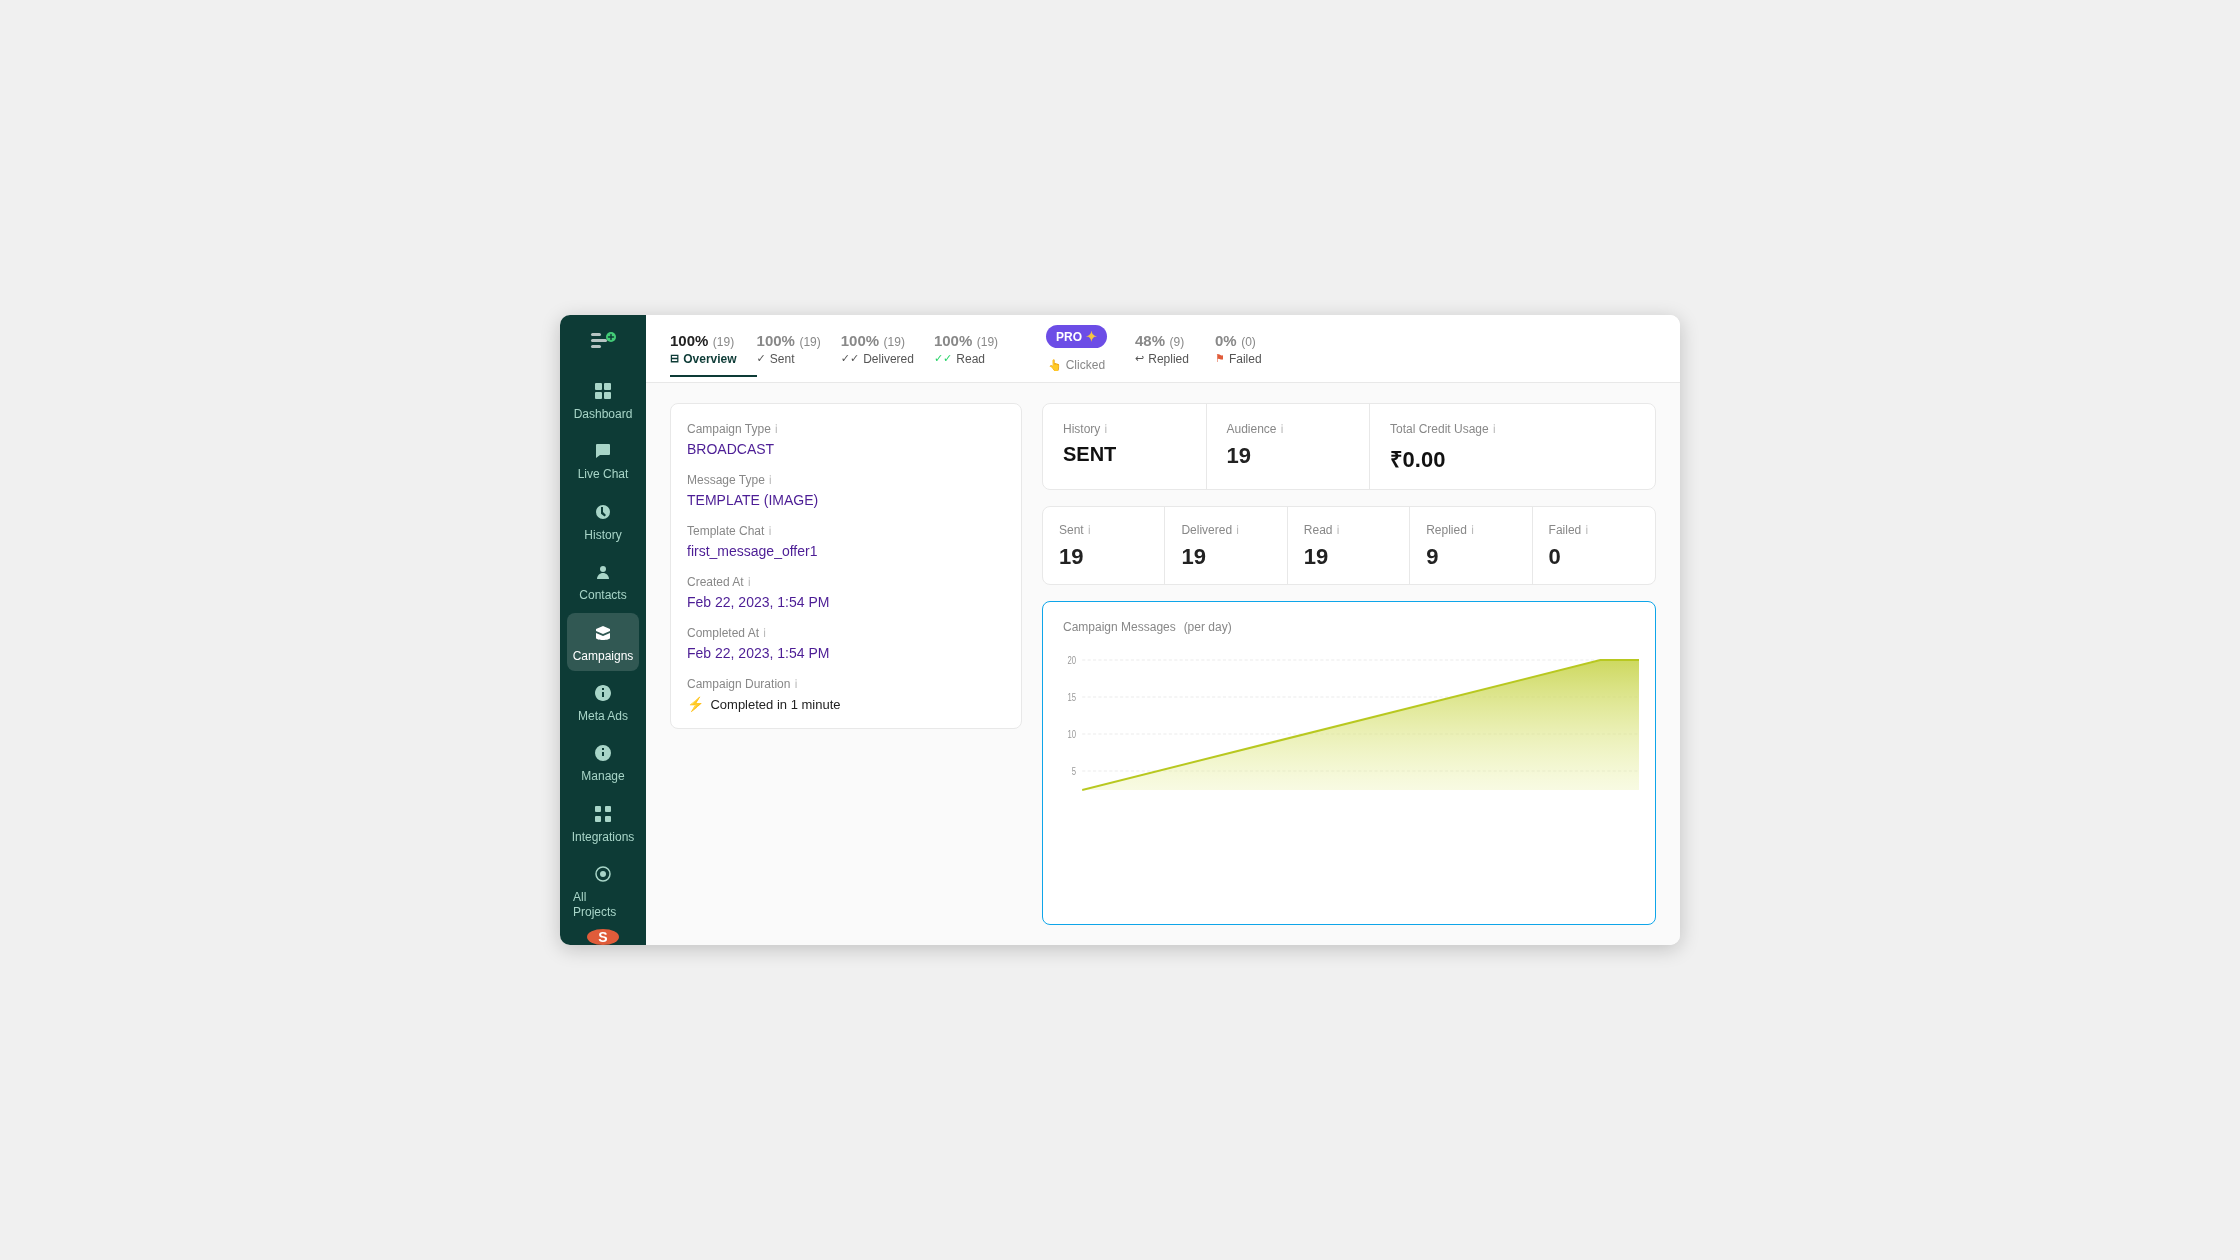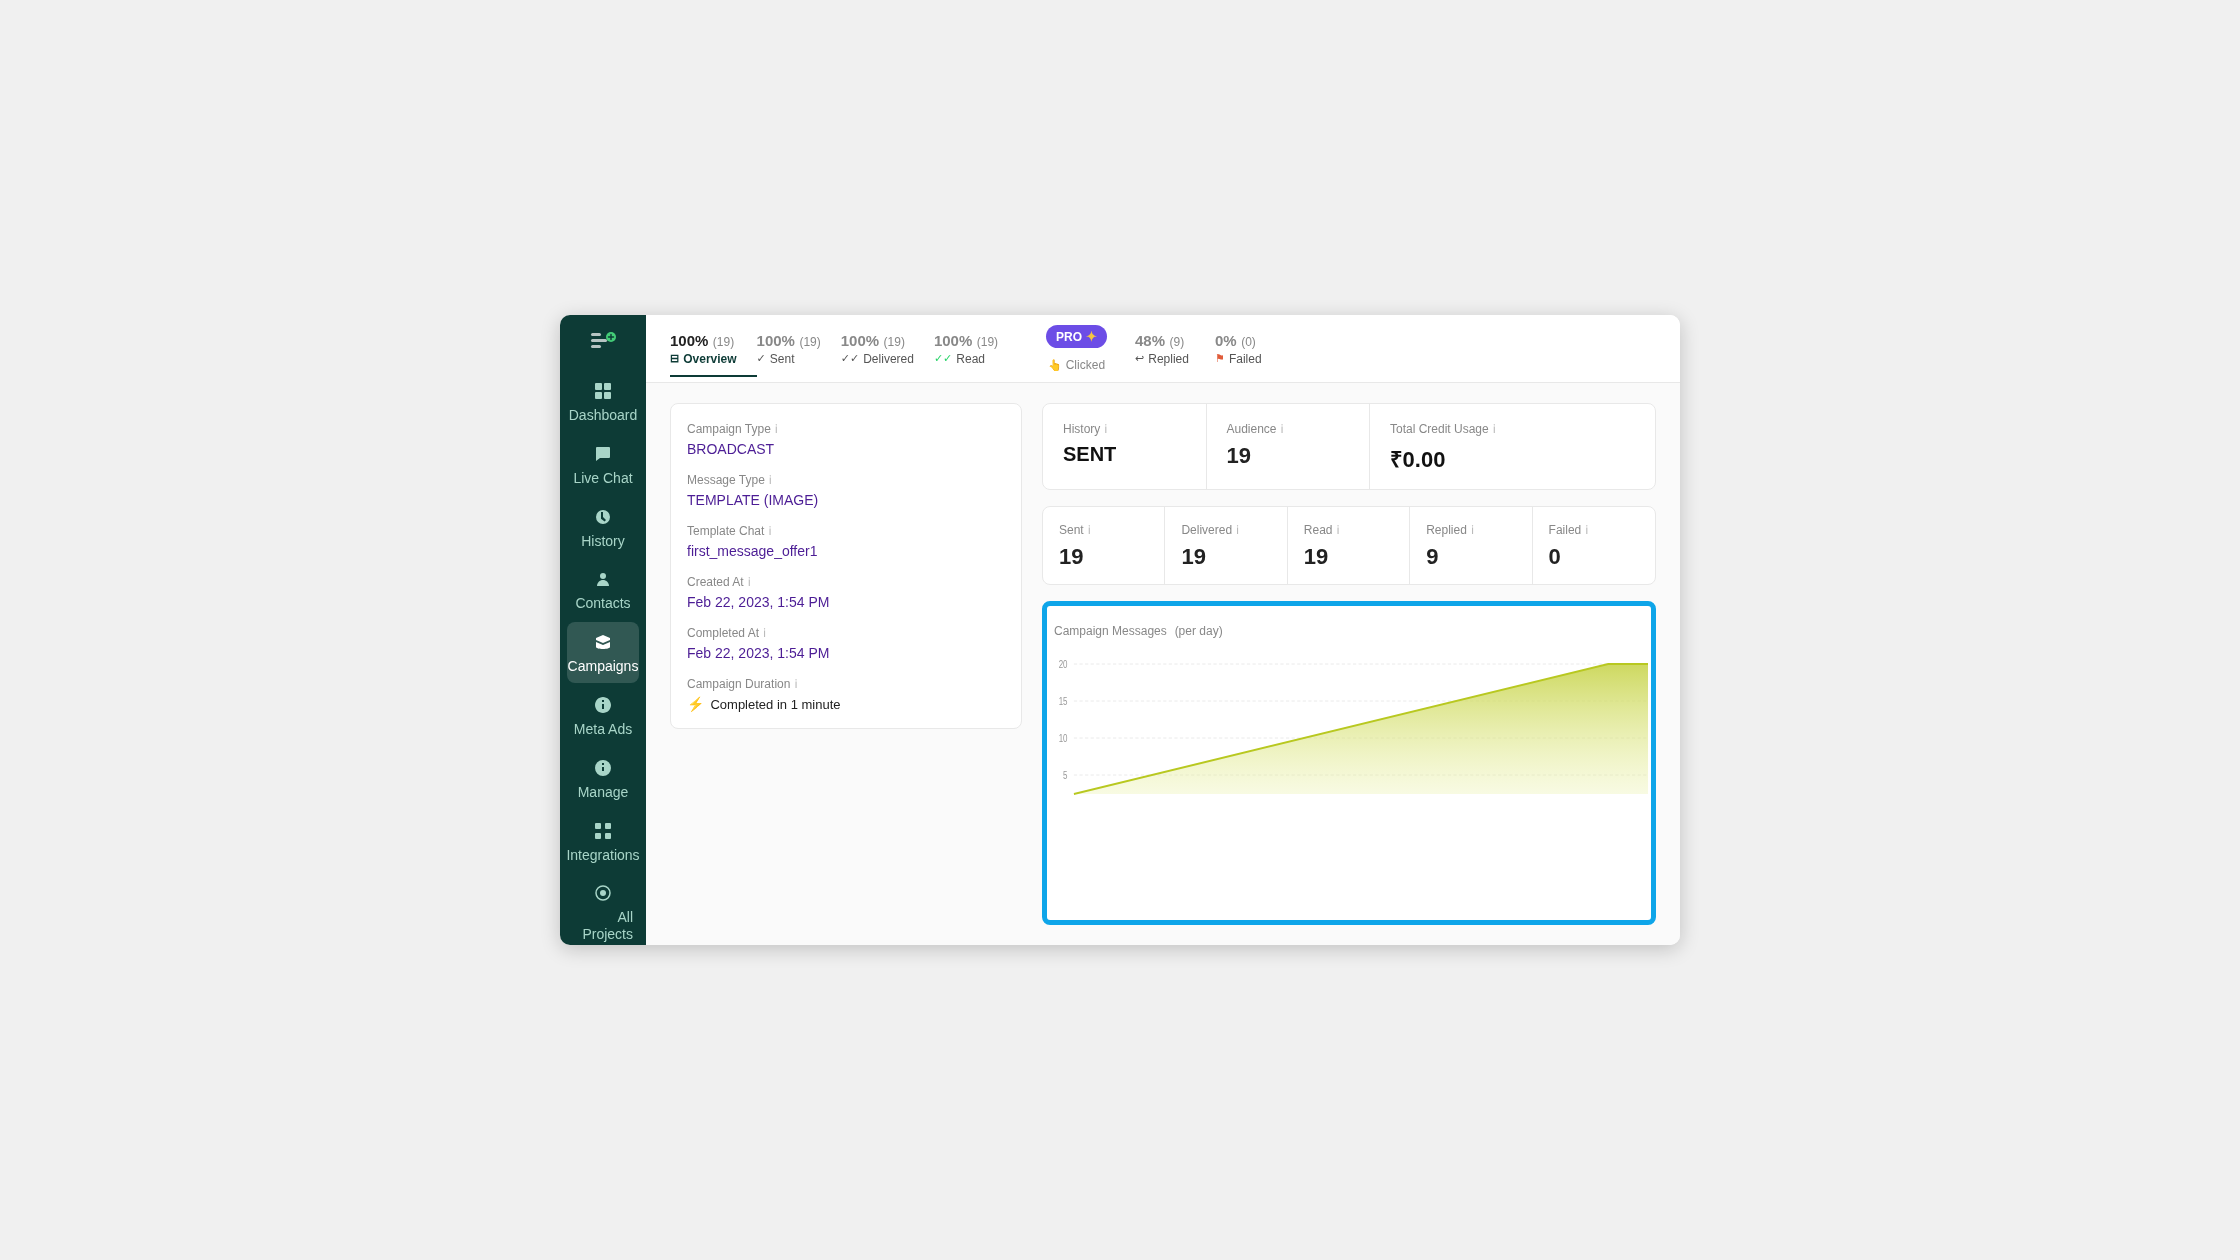--- a/index.html
+++ b/index.html
@@ -5,21 +5,21 @@
     * { box-sizing: border-box; margin: 0; padding: 0; }
     body { font-family: -apple-system, BlinkMacSystemFont, 'Segoe UI', sans-serif; background: #f0f0f0; display: flex; justify-content: center; align-items: center; min-height: 100vh; }
     .window { width: 1120px; height: 630px; background: #fff; border-radius: 10px; overflow: hidden; display: flex; box-shadow: 0 4px 20px rgba(0,0,0,0.2); }
     .sidebar { width: 86px; background: #0d3b36; display: flex; flex-direction: column; align-items: center; padding: 12px 0; flex-shrink: 0; }
     .sidebar-logo { width: 36px; height: 36px; margin-bottom: 16px; display: flex; align-items: center; justify-content: center; }
     .sidebar-logo svg { width: 28px; height: 28px; }
     .sidebar-item { display: flex; flex-direction: column; align-items: center; gap: 4px; padding: 8px 6px; border-radius: 8px; cursor: pointer; width: 72px; margin-bottom: 2px; }
     .sidebar-item.active { background: rgba(255,255,255,0.15); }
     .sidebar-item-icon { width: 24px; height: 24px; display: flex; align-items: center; justify-content: center; color: #a8d5c8; }
     .sidebar-item.active .sidebar-item-icon { color: #fff; }
-    .sidebar-item-label { font-size: 14px; color: #a8d5c8; text-align: right; line-height: 1.2; }
+    .sidebar-item-label { font-size: 12px; color: #a8d5c8; text-align: left; line-height: 1.2; }
     .sidebar-item.active .sidebar-item-label { color: #fff; }
     .sidebar-avatar { width: 32px; height: 32px; border-radius: 50%; background: #e05c3a; display: flex; align-items: center; justify-content: center; color: #fff; font-size: 14px; font-weight: 600; margin-top: auto; margin-bottom: 8px; cursor: pointer; }
     .main { flex: 1; display: flex; flex-direction: column; overflow: hidden; }
     .header { display: flex; align-items: center; justify-content: space-between; padding: 14px 24px; border-bottom: 1px solid #e8e8e8; background: #fff; }
     .header-left { display: flex; align-items: center; gap: 10px; }
     .back-btn { width: 28px; height: 28px; display: flex; align-items: center; justify-content: center; cursor: pointer; color: #444; }
     .header-title { font-size: 18px; font-weight: 600; color: #222; }
     .refresh-btn { display: flex; align-items: center; gap: 6px; background: #0d3b36; color: #fff; border: none; padding: 8px 16px; border-radius: 6px; cursor: pointer; font-size: 13px; font-weight: 500; }
     .refresh-icon { font-size: 14px; }
     .tabs { display: flex; align-items: center; gap: 0; padding: 0 24px; background: #fff; border-bottom: 1px solid #e8e8e8; }
@@ -47,21 +47,21 @@
     .right-panel { flex: 1; display: flex; flex-direction: column; gap: 16px; }
     .stats-row { display: flex; gap: 0; background: #fff; border-radius: 8px; border: 1px solid #e8e8e8; overflow: hidden; }
     .stat-card { flex: 1; padding: 16px 20px; border-right: 1px solid #e8e8e8; }
     .stat-card:last-child { border-right: none; }
     .stat-label { font-size: 12px; color: #888; margin-bottom: 6px; display: flex; align-items: center; gap: 4px; }
     .stat-value { font-size: 22px; font-weight: 700; color: #222; }
     .status-value { font-size: 20px; font-weight: 800; color: #111; }
     .top-stats { display: grid; grid-template-columns: repeat(5, 1fr); background: #fff; border-radius: 8px; border: 1px solid #e8e8e8; overflow: hidden; }
     .top-stat { padding: 14px 16px; border-right: 1px solid #e8e8e8; }
     .top-stat:last-child { border-right: none; }
-    .chart-card { background: #fff; border-radius: 8px; border: 5px solid #0ea5e9; padding: 16px 3px; flex: 1; }
+    .chart-card { background: #fff; border-radius: 8px; border: 1px solid #0ea5e9; padding: 16px 16px; flex: 1; }
     .chart-title { font-size: 14px; font-weight: 600; color: #222; margin-bottom: 16px; }
     .chart-title span { font-size: 12px; color: #888; font-weight: 400; margin-left: 4px; }
     .chart-area { position: relative; height: 150px; }
     .chart-svg { width: 100%; height: 100%; }
     .credit-value { font-size: 22px; font-weight: 700; color: #111; }
   </style>
 </head>
 <body>
 
 <div class="window">

